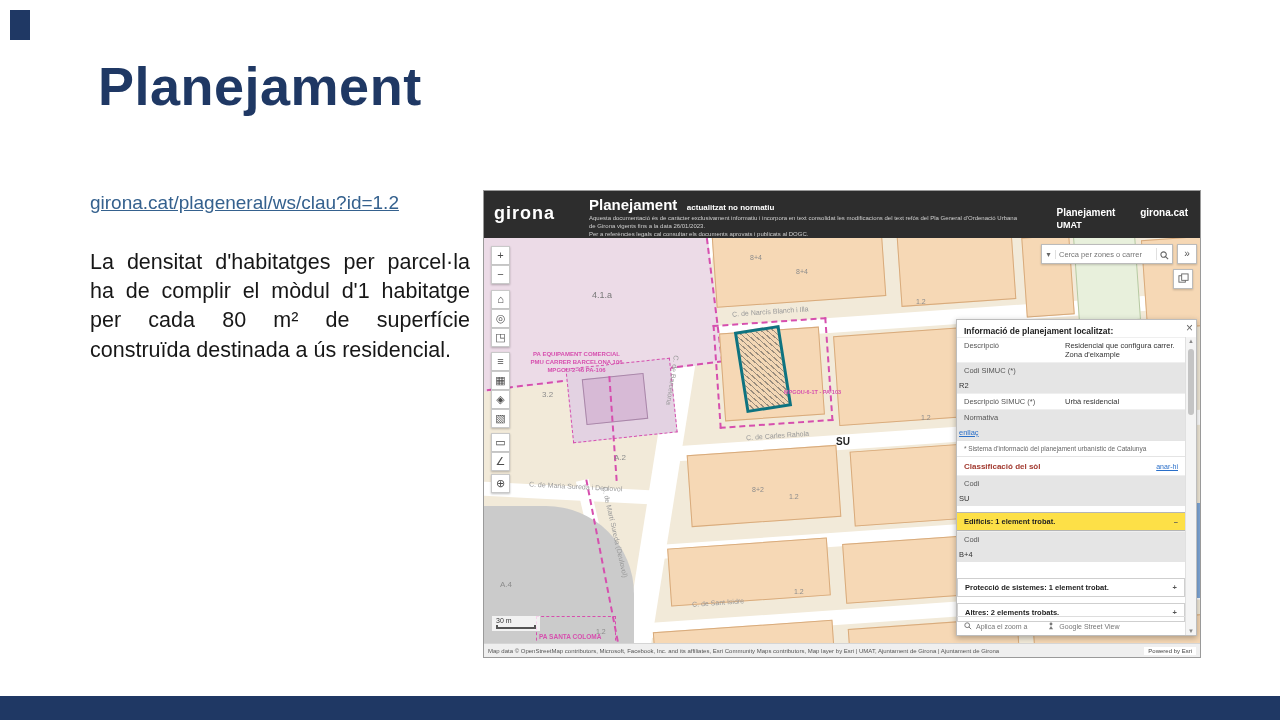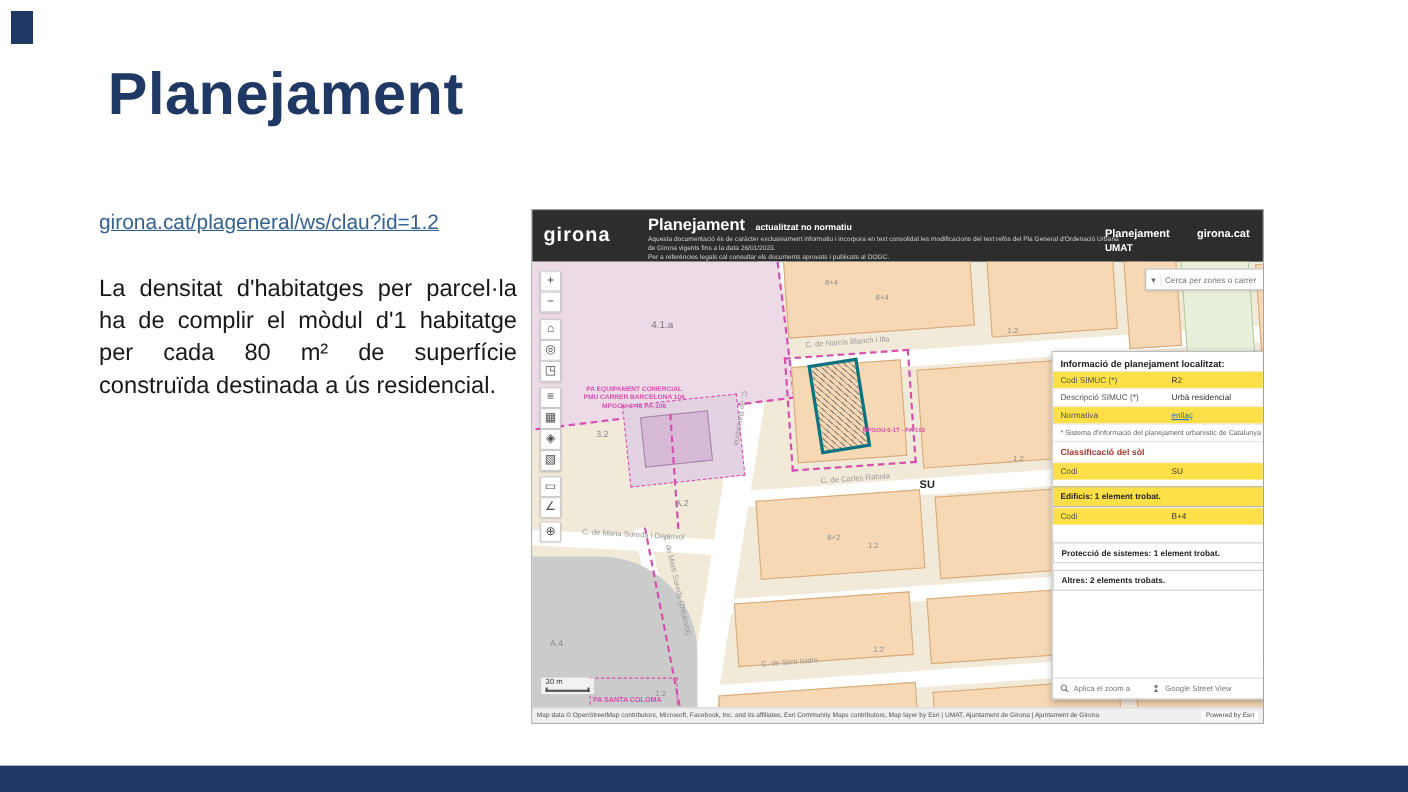--- a/index.html
+++ b/index.html
@@ -17,21 +17,21 @@
     position:absolute; left:90px; top:192px; font-size:19px; color:#35618e;
     text-decoration:underline; cursor:pointer;
   }
   .slide-body {
     position:absolute; left:90px; top:248px; width:380px; font-size:21.5px;
     line-height:1.36; color:#171717; text-align:justify;
   }
   .footer-bar { position:absolute; left:0; bottom:0; width:1280px; height:24px; background:#1f3864; }
 
   
-  .shot { position:absolute; left:483px; top:190px; width:666px; height:468px; border:1px solid #9a9a9a; background:#fff; }
+  .shot { position:absolute; left:483px; top:190px; width:718px; height:468px; border:1px solid #9a9a9a; background:#fff; }
   .app-header { position:absolute; left:0; top:0; right:0; height:47px; background:#2d2d2d; color:#fff; }
   .logo { position:absolute; left:10px; top:12px; font-size:18px; font-weight:bold; letter-spacing:1px; color:#fff; }
   .ht { position:absolute; left:105px; top:5px; white-space:nowrap; }
   .ht-main { font-size:15px; font-weight:bold; }
   .ht-sub  { font-size:8px; font-weight:bold; margin-left:5px; }
   .hd { position:absolute; left:105px; top:23px; width:430px; font-size:6px; color:#cfcfcf; line-height:8px; }
   .hr { position:absolute; right:12px; top:16px; text-align:left; font-size:10px; font-weight:bold; white-space:nowrap; }
   .hr .nav1 { margin-right:22px; cursor:pointer; }
   .hr .nav2 { cursor:pointer; }
   .hr .umat { display:block; font-size:9px; margin-top:2px; cursor:pointer; }
@@ -106,21 +106,21 @@
     border:1px solid #bdbdbd; box-shadow:0 2px 6px rgba(0,0,0,.3); z-index:12; font-size:7.5px; color:#333;
   }
   .panel-close { position:absolute; right:3px; top:1px; font-size:12px; color:#666; cursor:pointer; z-index:3; }
   .panel-title { font-weight:bold; font-size:8.5px; color:#222; padding:6px 18px 5px 7px; }
   .pscroll { position:absolute; right:0; top:17px; bottom:0; width:11px; background:#f4f4f4; border-left:1px solid #e0e0e0; }
   .pscroll .up { position:absolute; top:1px; left:0; width:10px; text-align:center; font-size:6px; color:#888; cursor:pointer; }
   .pscroll .dn { position:absolute; bottom:1px; left:0; width:10px; text-align:center; font-size:6px; color:#888; cursor:pointer; }
   .pscroll .thumb { position:absolute; top:12px; left:2px; width:6px; height:66px; background:#c4c4c4; border-radius:3px; cursor:pointer; }
   .pbody { position:absolute; left:0; right:11px; top:17px; bottom:0; overflow:hidden; }
   .prow { display:flex; border-top:1px solid #efefef; }
-  .prow.alt { background:#fde047; }
+  .prow.alt { background:#e5e5e5;flex-direction:column; }
   .prow .pl { width:106px; padding:3px 4px 3px 7px; color:#555; }
   .prow .pv { flex:1; padding:3px 4px 3px 2px; color:#333; }
   .pv.link, .alink { color:#2a6fc9; text-decoration:underline; cursor:pointer; }
   .pfoot-note { font-size:6.5px; color:#666; padding:4px 7px; border-top:1px solid #e4e4e4; }
   .psec { display:flex; align-items:center; padding:5px 7px 4px; border-top:1px solid #e4e4e4; }
   .psec .ph { font-weight:bold; font-size:8px; color:#a23a30; }
   .psec .alink { margin-left:auto; font-size:7px; }
   .pgroup {
     display:flex; align-items:center; font-weight:bold; font-size:7.5px; color:#222;
     background:#fde047; border-top:1px solid #b5b5b5; border-bottom:1px solid #b5b5b5;
@@ -283,20 +283,24 @@
 
       <div class="panel">
         <span class="panel-close">×</span>
         <div class="panel-title">Informació de planejament localitzat:</div>
         <div class="pscroll">
           <span class="up">▲</span>
           <span class="thumb"></span>
           <span class="dn">▼</span>
         </div>
         <div class="pbody">
+          <div class="prow">
+            <span class="pl">Descripció</span>
+            <span class="pv">Residencial que configura carrer. Zona d'eixample</span>
+          </div>
           <div class="prow alt">
             <span class="pl">Codi SIMUC (*)</span>
             <span class="pv">R2</span>
           </div>
           <div class="prow">
             <span class="pl">Descripció SIMUC (*)</span>
             <span class="pv">Urbà residencial</span>
           </div>
           <div class="prow alt">
             <span class="pl">Normativa</span>

